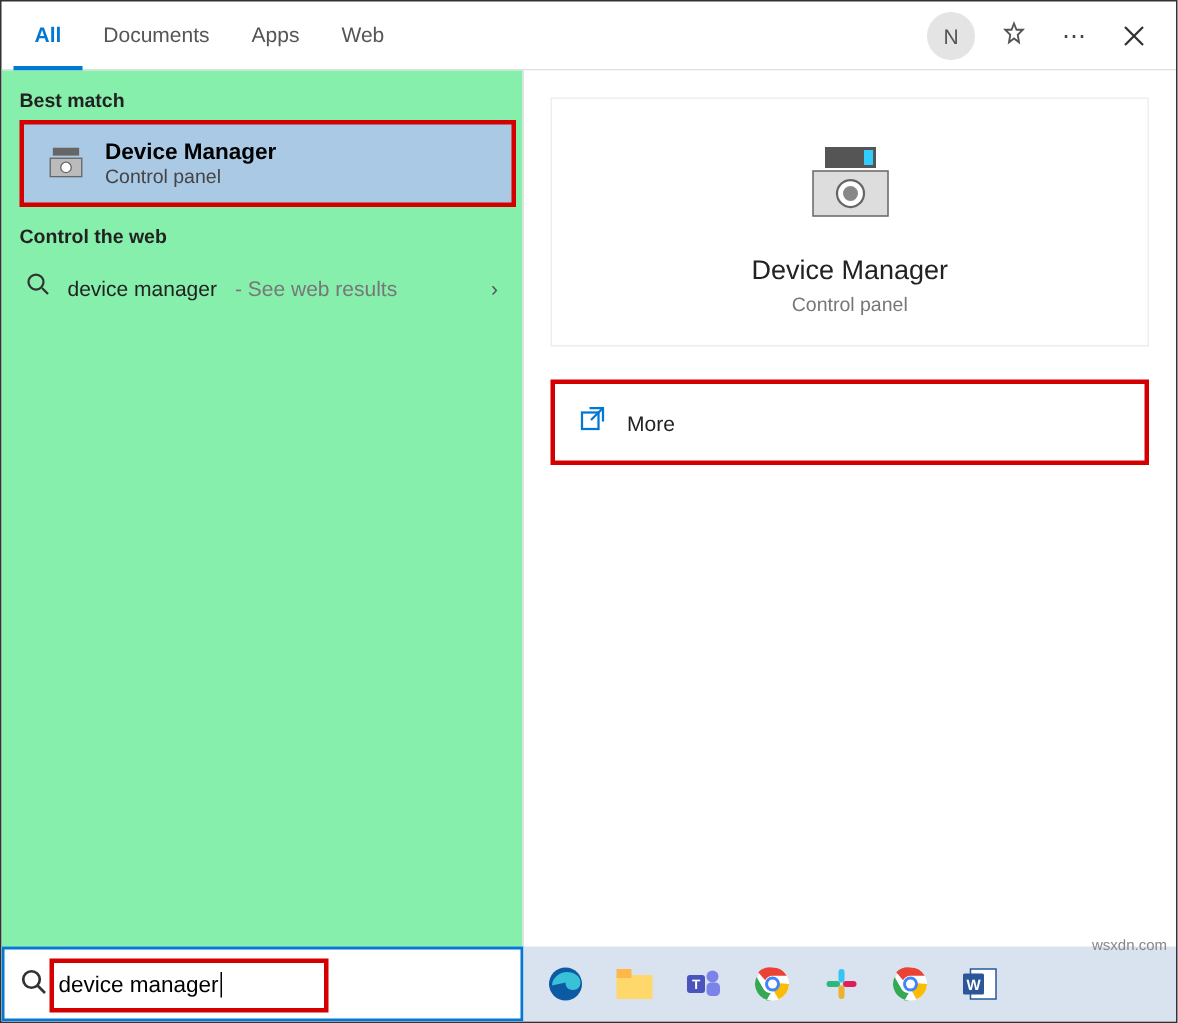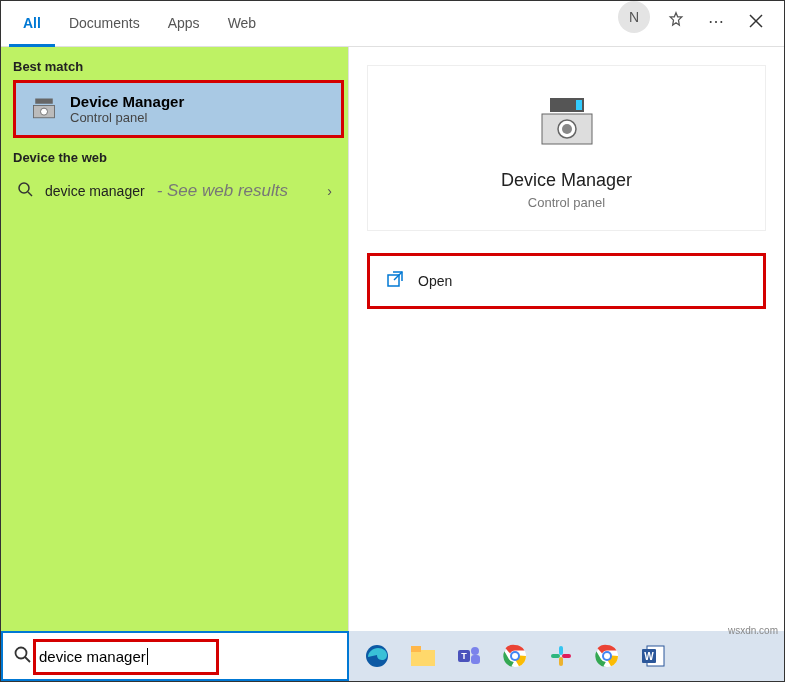--- a/index.html
+++ b/index.html
@@ -1,39 +1,39 @@
 <!DOCTYPE html>
 <html><head>
 <meta charset="utf-8">
 <style>
   * { margin: 0; padding: 0; box-sizing: border-box; font-family: "Segoe UI", Arial, sans-serif; }
   body { width: 785px; height: 682px; background: #fff; overflow: hidden; position: relative; border: 1px solid #333; }
 
-  .tabs { display: flex; align-items: flex-start; height: 46px; padding: 0 8px; border-bottom: 1px solid #e0e0e0; }
+  .tabs { display: flex; align-items: center; height: 46px; padding: 0 8px; border-bottom: 1px solid #e0e0e0; }
   .tab { padding: 0 14px; height: 46px; line-height: 44px; font-size: 14px; color: #555; cursor: pointer; }
   .tab.active { color: #0078d4; font-weight: 600; border-bottom: 3px solid #0078d4; }
   .more-tab { display: flex; align-items: center; gap: 4px; }
   .spacer { flex: 1; }
   .avatar { width: 32px; height: 32px; border-radius: 50%; background: #e4e4e4; color: #555; font-size: 14px; display: flex; align-items: center; justify-content: center; margin: 0 6px; }
   .hdr-icon { width: 40px; height: 40px; display: flex; align-items: center; justify-content: center; color: #444; font-size: 16px; cursor: pointer; }
 
   .body { display: flex; height: 586px; }
-  .left { width: 348px; background: #bef264; border-right: 1px solid #e0e0e0; position: relative; }
+  .left { width: 348px; background: #86efac; border-right: 1px solid #e0e0e0; position: relative; }
   .right { flex: 1; background: #fff; padding: 18px; }
 
   .section-label { font-size: 13px; font-weight: 600; padding: 12px 12px 6px; color: #222; }
 
   .best-match { background: #a9c9e4; display: flex; align-items: center; padding: 10px 14px; gap: 12px; border: 3px solid #d40000; margin: 0 4px 0 12px; }
   .bm-icon { width: 28px; height: 28px; display: flex; align-items: center; justify-content: center; }
   .bm-text .title { font-size: 15px; font-weight: 600; color: #000; }
   .bm-text .sub { font-size: 13px; color: #444; }
 
   .web-row { display: flex; align-items: center; padding: 10px 16px; gap: 12px; cursor: pointer; }
   .web-row .term { font-size: 14px; color: #222; }
-  .web-row .hint { font-size: 17px; color: #777; font-style: italic; }
+  .web-row .hint { font-size: 14px; color: #777; }
   .web-row .chev { margin-left: auto; color: #555; font-size: 14px; }
 
   .preview { background: #fff; border: 1px solid #eee; padding: 28px 12px 20px; text-align: center; }
   .preview-icon { width: 70px; height: 60px; margin: 0 auto 16px; display: flex; align-items: center; justify-content: center; }
   .preview-title { font-size: 18px; color: #222; margin-bottom: 4px; }
   .preview-sub { font-size: 13px; color: #777; }
 
   .action { margin-top: 22px; border: 3px solid #d40000; padding: 14px 16px; display: flex; align-items: center; gap: 14px; cursor: pointer; }
   .action-icon { color: #0078d4; }
   .action-label { font-size: 14px; color: #222; }
@@ -84,21 +84,21 @@
             <rect x="4" y="12" width="24" height="14" fill="#bbb" stroke="#666"></rect>
             <circle cx="16" cy="19" r="4" fill="#fff" stroke="#666"></circle>
           </svg>
       </div>
       <div class="bm-text">
         <div class="title">Device Manager</div>
         <div class="sub">Control panel</div>
       </div>
     </div>
 
-    <div class="section-label">Device the web</div>
+    <div class="section-label">Control the web</div>
 
     <div class="web-row">
       <span>
         <svg width="16" height="16" viewBox="0 0 16 16" fill="none" stroke="#333" stroke-width="1.5">
             <circle cx="7" cy="7" r="5"></circle>
             <line x1="11" y1="11" x2="15" y2="15"></line>
           </svg>
       </span>
       <span class="term">device manager</span>
       <span class="hint">- See web results</span>
@@ -122,21 +122,21 @@
     </div>
 
     <div class="action">
       <span class="action-icon">
         <svg width="18" height="18" viewBox="0 0 18 18" fill="none" stroke="#0078d4" stroke-width="1.5">
             <rect x="2" y="5" width="11" height="11"></rect>
             <path d="M7 2h9v9"></path>
             <path d="M16 2L8 10"></path>
           </svg>
       </span>
-      <span class="action-label">Open</span>
+      <span class="action-label">More</span>
     </div>
   </div>
 </div>
 
 <div class="searchbar">
   <span class="sicon">
     <svg width="18" height="18" viewBox="0 0 18 18" fill="none" stroke="#333" stroke-width="1.8">
         <circle cx="8" cy="8" r="5.5"></circle>
         <line x1="12" y1="12" x2="17" y2="17"></line>
       </svg>

